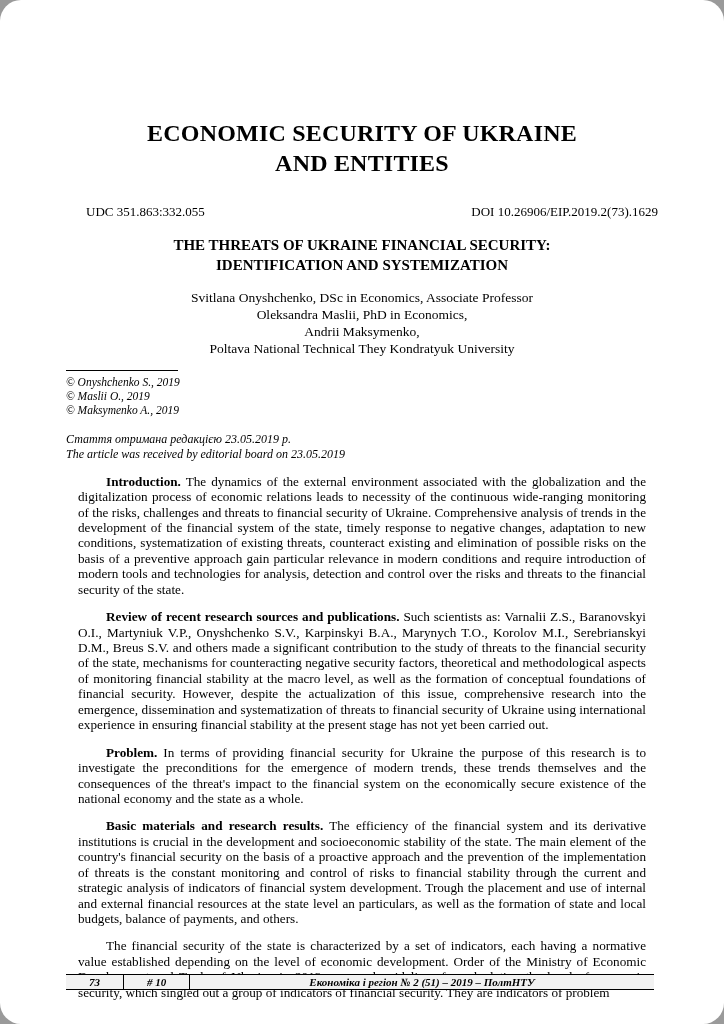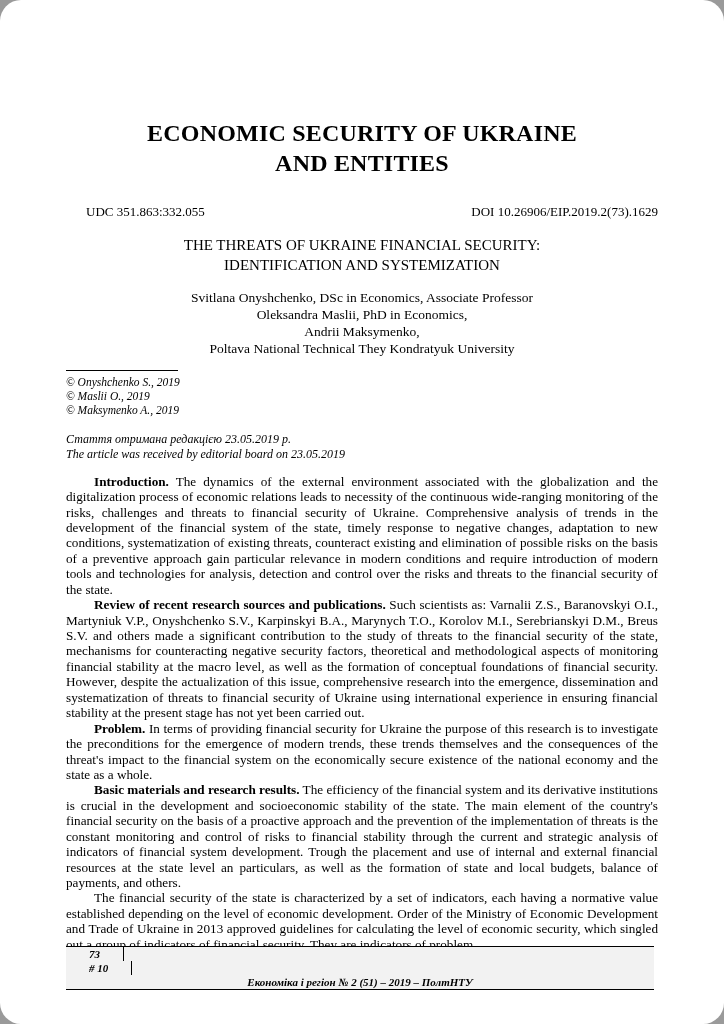--- a/index.html
+++ b/index.html
@@ -31,21 +31,21 @@
     margin-top: 26px;
     display: flex;
     justify-content: space-between;
     font-size: 13px;
     margin-left: 20px;
   }
   .article-title {
     margin-top: 16px;
     text-align: center;
     font-size: 15px;
-    font-weight: normal;
+    font-weight: bold;
     line-height: 1.3;
     white-space: pre-line;
   }
   .authors {
     margin-top: 15px;
     text-align: center;
     font-size: 13.5px;
     font-weight: normal;
     line-height: 1.25;
   }
@@ -67,38 +67,37 @@
     font-style: italic;
     line-height: 1.25;
   }
   .body-text {
     margin-top: 12px;
     font-size: 13.2px;
     line-height: 1.17;
     text-align: justify;
   }
   .body-text p {
-    margin: 0;
+    margin: 12px;
     text-indent: 28px;
   }
   .lead { font-weight: bold; }
   .footer-bar {
     position: absolute;
     left: 66px;
     right: 70px;
     bottom: 34px;
     display: flex;
     align-items: stretch;
     border-top: 1.5px solid #000;
     border-bottom: 1.5px solid #000;
     font-size: 11px;
     font-weight: bold;
     font-style: italic;
     background: #f2f2f2;
-    flex-direction: column;
   }
   .footer-cell {
     padding: 1px 8px;
     box-sizing: border-box;
   }
   .footer-cell.page-num {
     width: 58px;
     border-right: 1px solid #000;
     text-align: center;
   }

